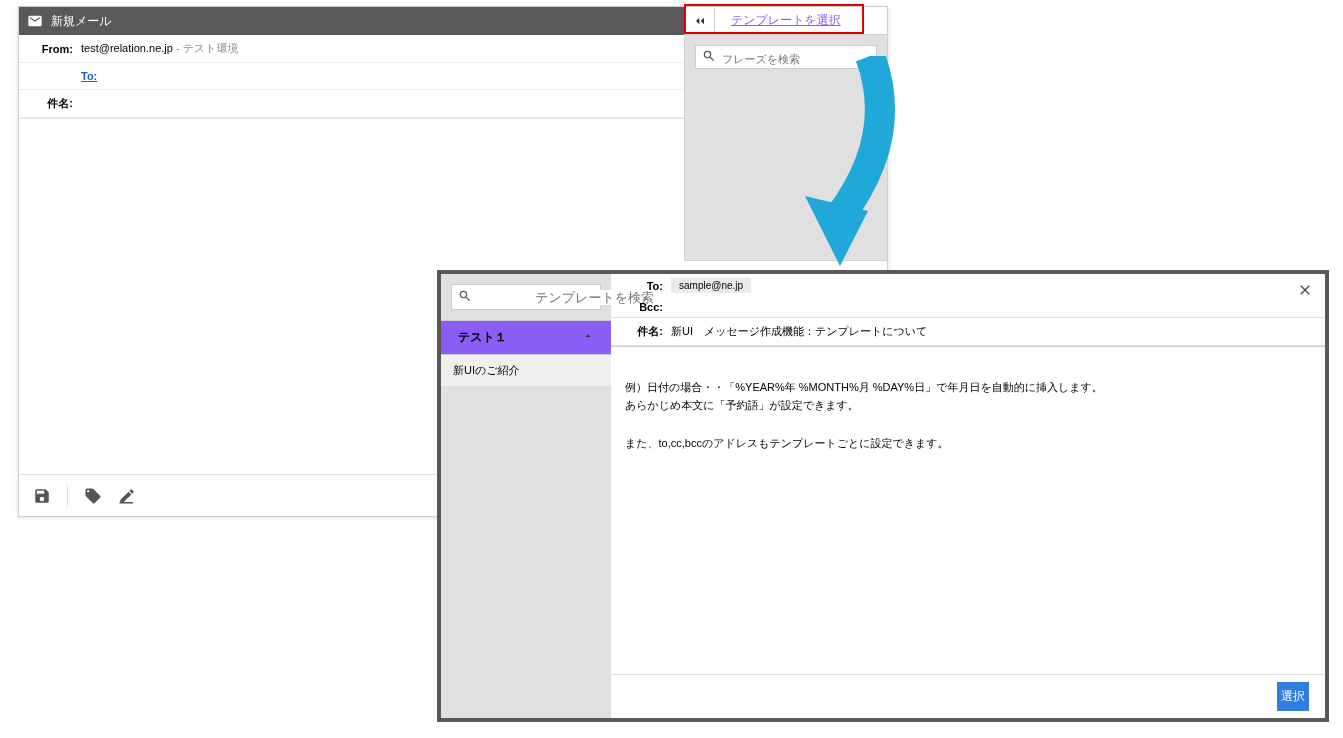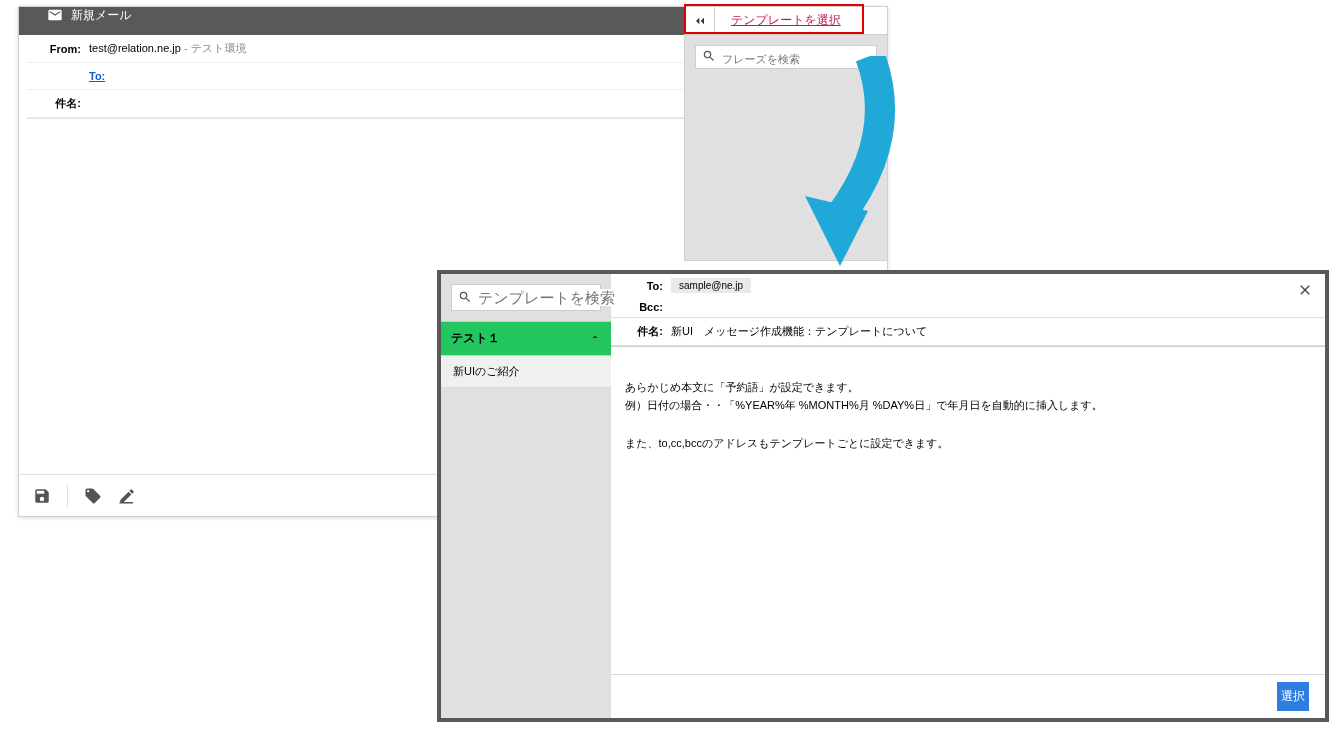--- a/index.html
+++ b/index.html
@@ -10,25 +10,25 @@
       position: absolute;
       left: 18px; top: 6px;
       width: 870px; height: 511px;
       border: 1px solid #d0d0d0;
       box-shadow: 0 1px 4px rgba(0,0,0,0.15);
       background: #fff;
       display: flex; flex-direction: column;
     }
     .compose-header {
       height: 28px; background: #595959; color: #fff;
-      display: flex; align-items: flex-start; padding: 0 28px;
+      display: flex; align-items: center; padding: 0 8px;
       font-size: 12px;
     }
     .compose-header .icon { margin-right: 8px; display: flex; }
-    .compose-fields { border-bottom: 1px solid #e0e0e0; margin-left: 8px; }
+    .compose-fields { border-bottom: 1px solid #e0e0e0; }
     .field-row {
       display: flex; align-items: center;
       padding: 6px 12px;
       border-bottom: 1px solid #eee;
       font-size: 11px;
     }
     .field-row .label { width: 42px; font-weight: bold; text-align: right; margin-right: 8px; }
     .field-row .value { flex: 1; }
     .field-row .to-link { color: #0b62c9; text-decoration: underline; cursor: pointer; font-weight: bold; }
     .field-row .chevron { color: #666; }
@@ -52,21 +52,21 @@
     }
     .side-panel-header {
       height: 28px; display: flex; align-items: center;
       background: #fff; border-bottom: 1px solid #d0d0d0;
     }
     .collapse-btn {
       width: 30px; height: 100%; display: flex; align-items: center; justify-content: center;
       border-right: 1px solid #d0d0d0; cursor: pointer;
     }
     .template-link {
-      color: #be185d; text-decoration: underline; font-size: 12px;
+      color: #8b5cf6; text-decoration: underline; font-size: 12px;
       padding: 0 16px; cursor: pointer;
     }
     .highlight-box {
       position: absolute; left: 684px; top: 4px;
       width: 180px; height: 30px;
       border: 2px solid #e00000; pointer-events: none;
     }
     .side-search {
       margin: 10px; background: #fff; border: 1px solid #ccc;
       display: flex; align-items: flex-end; padding: 3px 6px;
@@ -91,24 +91,24 @@
     }
     .dialog-sidebar {
       width: 170px; background: #e0e0e0;
       display: flex; flex-direction: column;
     }
     .dialog-search {
       margin: 10px; background: #fff; border: 1px solid #ccc;
       display: flex; align-items: center; padding: 4px 6px;
       font-size: 11px;
     }
-    .dialog-search input { border: none; outline: none; flex: 1; font-size: 15px; margin-left: 6px; }
+    .dialog-search input { border: none; outline: none; flex: 1; font-size: 13px; margin-left: 6px; text-align: right; }
     .group-header {
-      background: #22c55e; display: flex; align-items: center;
-      justify-content: space-between; padding: 8px 10px;
+      background: #8b5cf6; display: flex; align-items: center;
+      justify-content: space-between; padding: 8px 17px;
       font-size: 12px; font-weight: bold;
       border-top: 1px solid #ccc; border-bottom: 1px solid #ccc;
     }
     .group-item {
       background: #f0f0f0; padding: 8px 12px; font-size: 11px;
       border-bottom: 1px solid #ddd; cursor: pointer;
     }
     .dialog-main {
       flex: 1; display: flex; flex-direction: column;
       position: relative;
@@ -260,22 +260,22 @@
       <div class="dlg-row">
         <span class="dlg-label">Bcc:</span>
       </div>
       <div class="dlg-row dlg-subject-row">
         <span class="dlg-label">件名:</span>
         <span>新UI　メッセージ作成機能：テンプレートについて</span>
       </div>
     </div>
     <div class="dialog-body">
       <br>
+      <p>例）日付の場合・・「%YEAR%年 %MONTH%月 %DAY%日」で年月日を自動的に挿入します。</p>
       <p>あらかじめ本文に「予約語」が設定できます。</p>
-      <p>例）日付の場合・・「%YEAR%年 %MONTH%月 %DAY%日」で年月日を自動的に挿入します。</p>
       <br>
       <p>また、to,cc,bccのアドレスもテンプレートごとに設定できます。</p>
     </div>
     <div class="dialog-footer">
       <button class="select-btn">選択</button>
     </div>
   </div>
 </div>
 
 </body></html>

